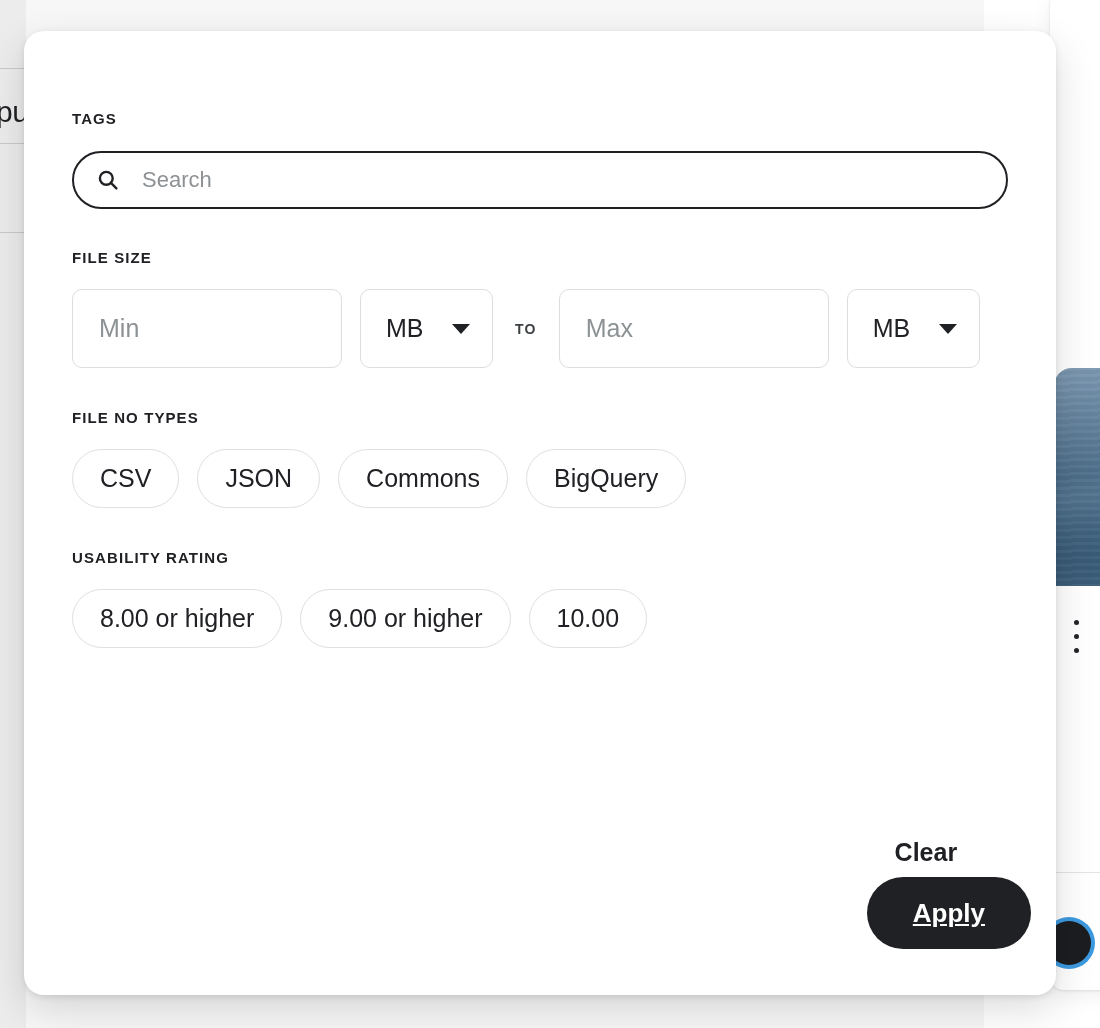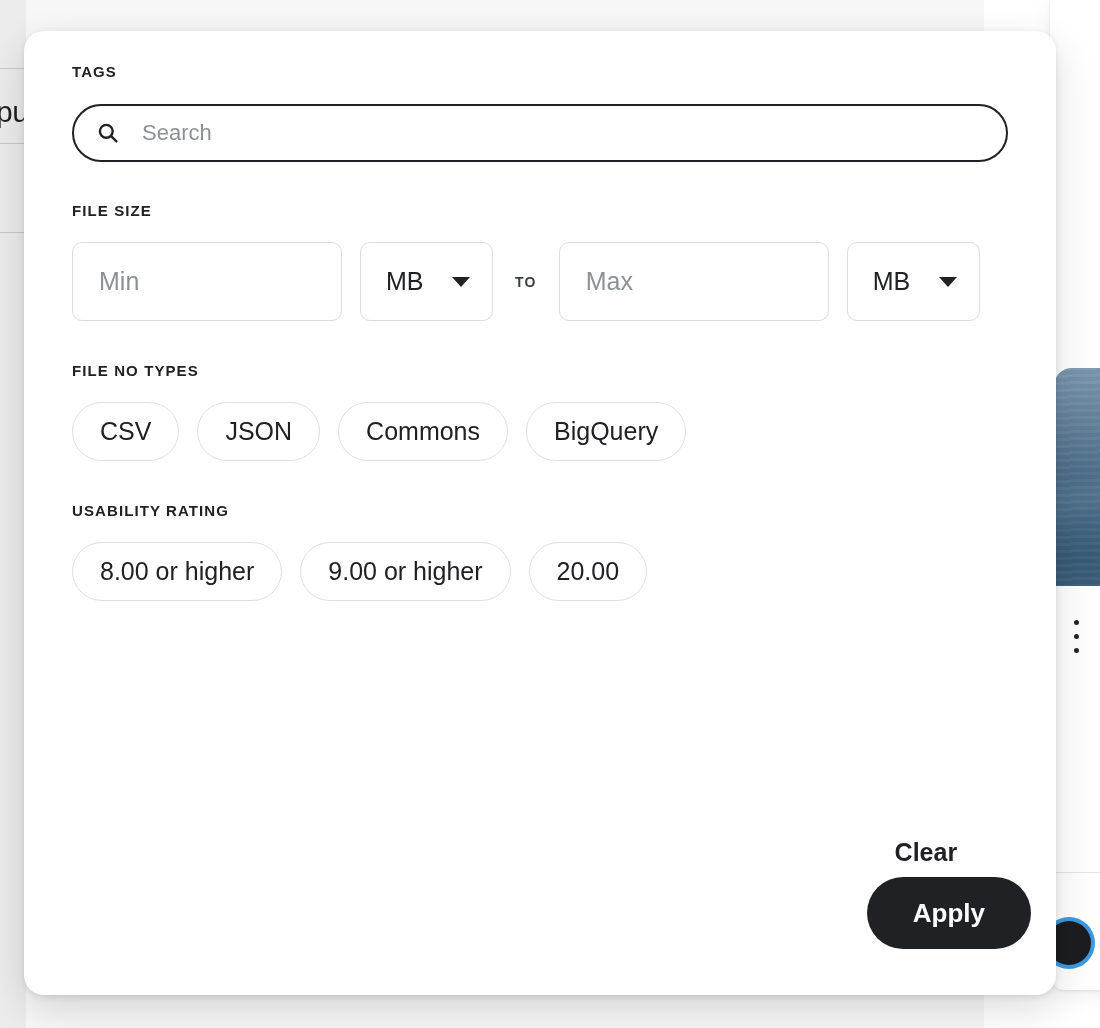--- a/index.html
+++ b/index.html
@@ -148,21 +148,21 @@
   .section-label {
     font-size: 15px;
     font-weight: bold;
     letter-spacing: 1.1px;
     color: #202124;
     text-transform: uppercase;
     line-height: 1;
   }
 
   
-  .tags-block { padding-top: 33px; }
+  .tags-block { padding-top: 80px; }
   .search-wrap {
     margin-top: 25px;
     height: 58px;
     width: 936px;
     border: 2px solid #202124;
     border-radius: 29px;
     box-sizing: border-box;
     display: flex;
     align-items: center;
     padding: 0 22px;
@@ -294,20 +294,21 @@
     border: 0;
     background: #202124;
     color: #ffffff;
     font-family: "Liberation Sans", sans-serif;
     font-size: 26px;
     font-weight: bold;
     height: 72px;
     padding: 0 46px;
     border-radius: 36px;
     cursor: pointer;
+    text-decoration: underline;
   }
 </style>
 </head>
 <body>
 
 <div id="page-root">
 
   <div class="bg-layer"></div>
 
   <div class="bg-left-rail">
@@ -368,21 +369,21 @@
           <button class="chip">BigQuery</button>
         </div>
     </div>
 
 
     <div class="chips-block">
       <div class="section-label">USABILITY RATING</div>
       <div class="chip-row" id="usability-row">
           <button class="chip">8.00 or higher</button>
           <button class="chip">9.00 or higher</button>
-          <button class="chip">20.00</button>
+          <button class="chip">10.00</button>
         </div>
     </div>
 
     <div class="modal-footer">
       <button class="clear-btn">Clear</button>
       <button class="apply-btn">Apply</button>
     </div>
 
   </div>
 </div>

